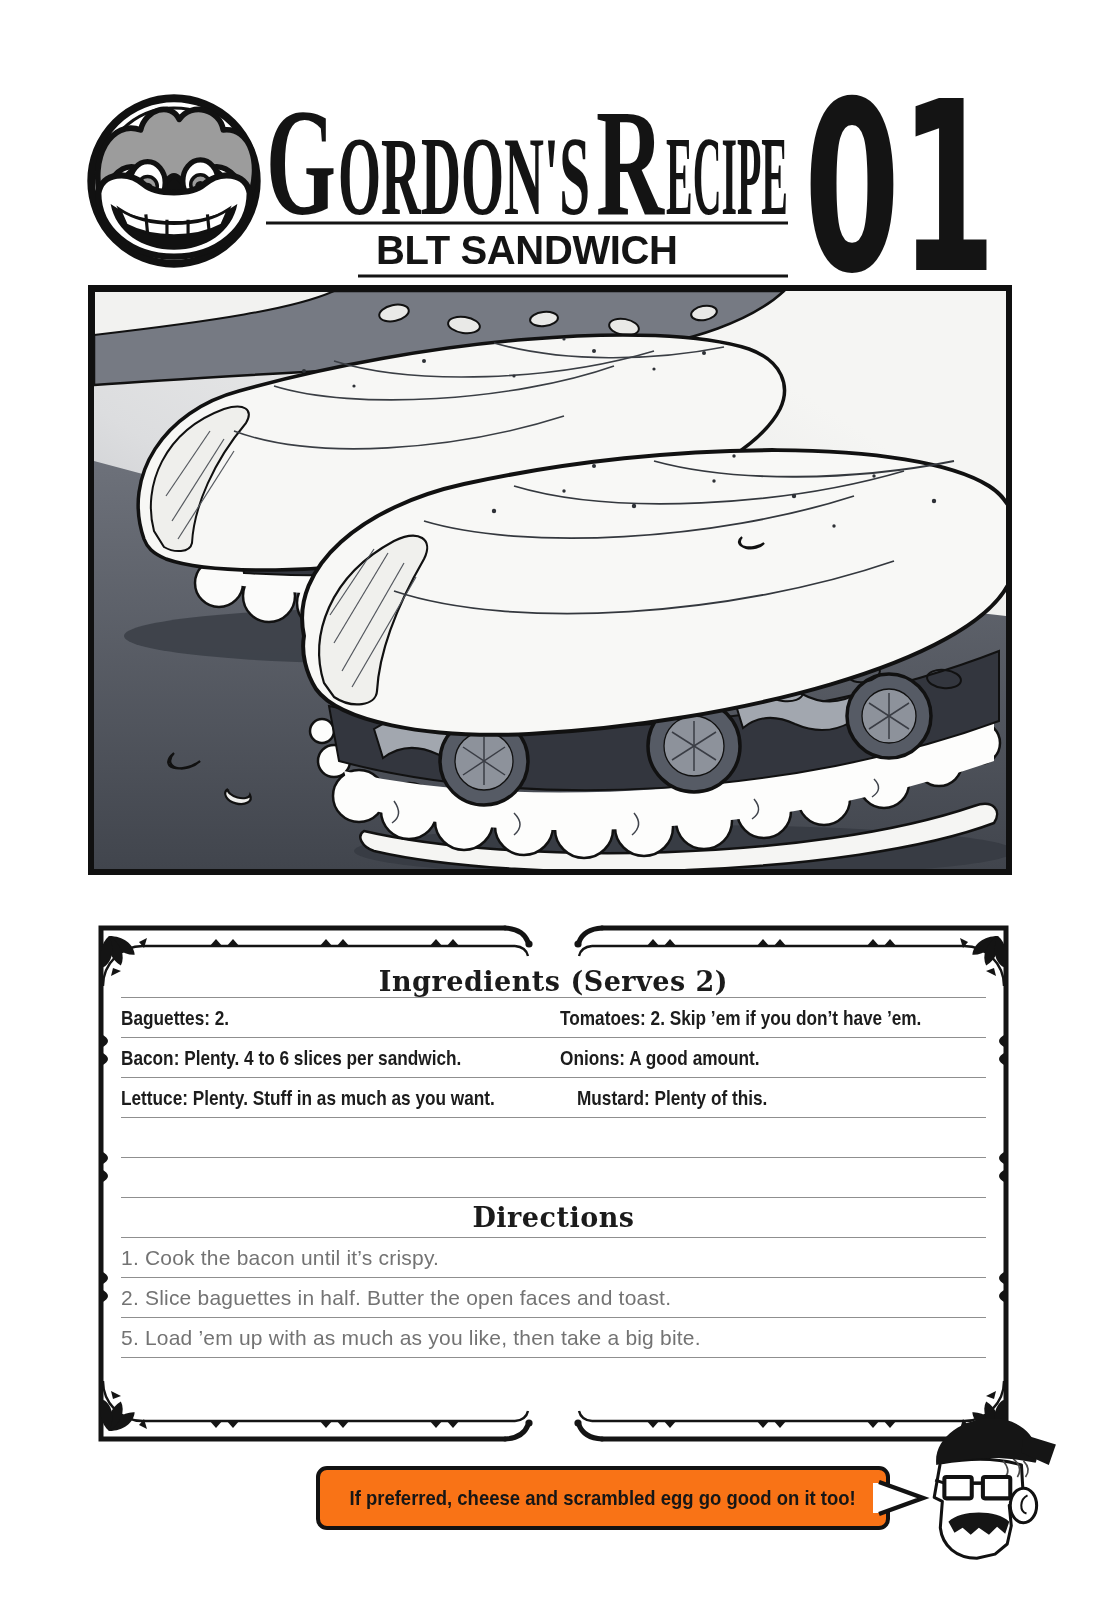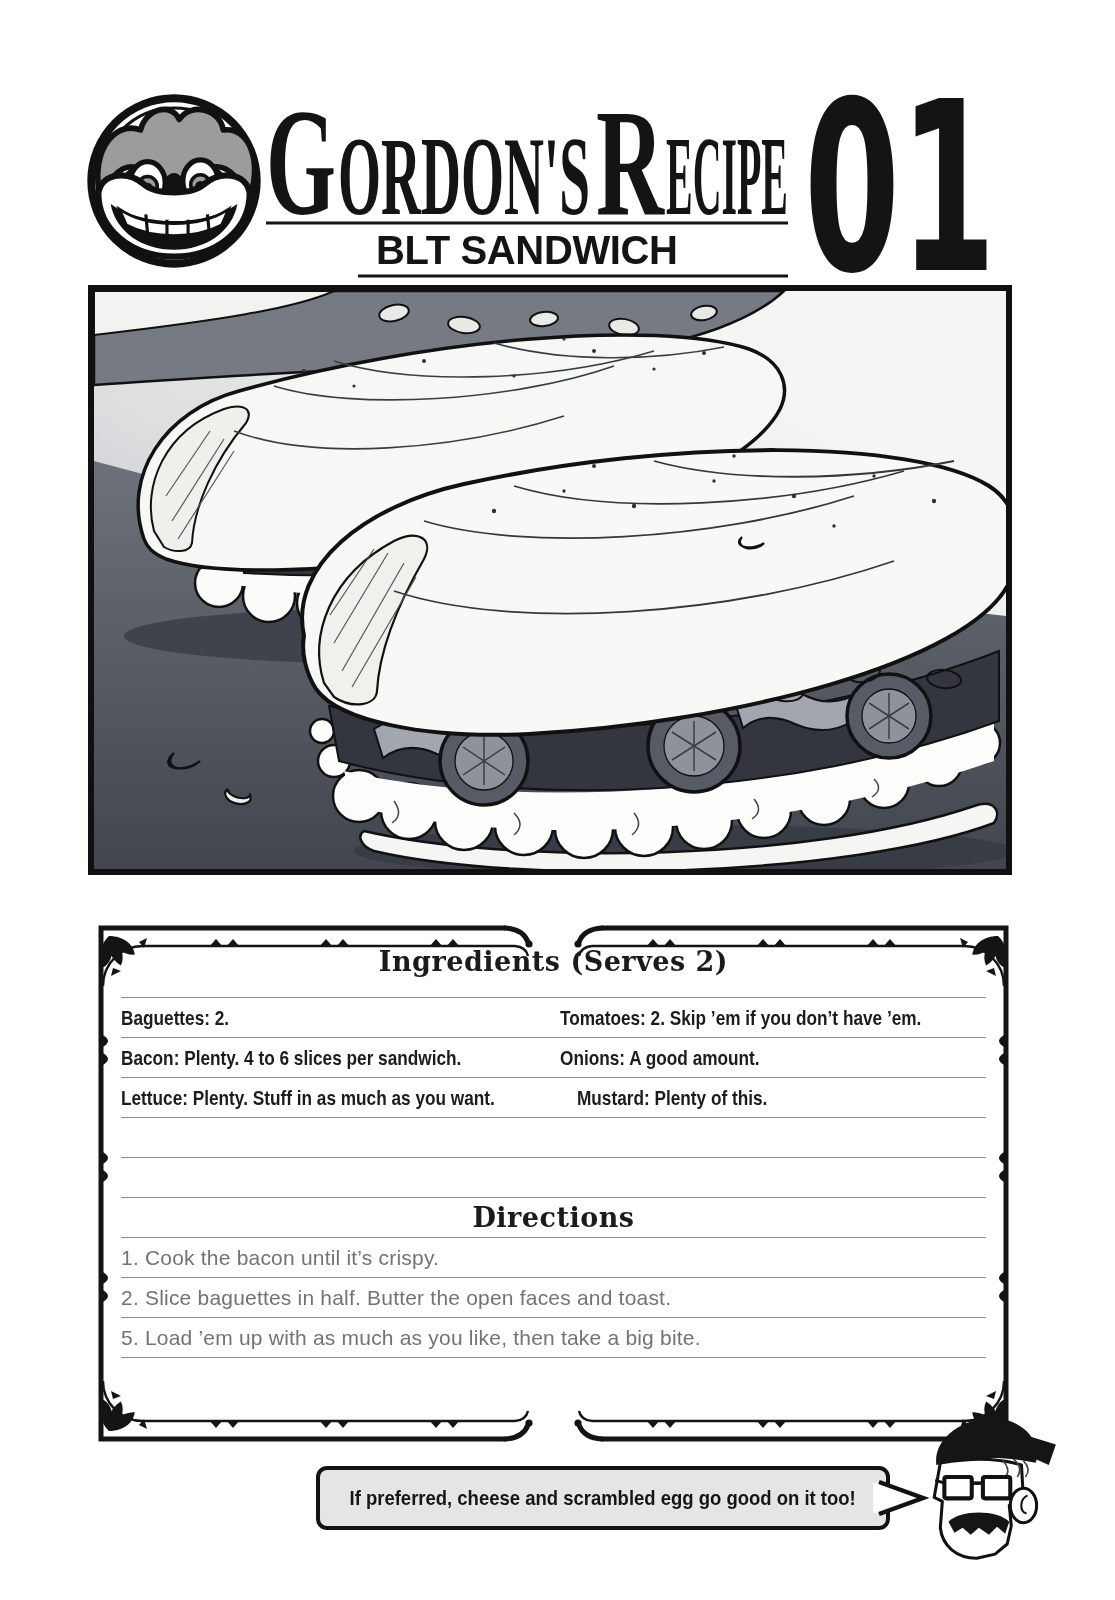--- a/index.html
+++ b/index.html
@@ -15,34 +15,34 @@
   .illus{position:absolute;left:88px;top:285px;width:924px;height:590px;
          border:6px solid #101010;box-sizing:border-box;background:#e8e9ea;}
   .illus svg{display:block;width:100%;height:100%;}
 
   
   .card{position:absolute;left:95px;top:922px;width:917px;height:523px;}
   .card .frame{position:absolute;inset:0;width:100%;height:100%;}
   .card-content{position:absolute;left:26px;right:26px;top:24px;}
   .sect-title{font-family:"DejaVu Serif","Liberation Serif",serif;font-weight:bold;
               font-size:27px;text-align:center;letter-spacing:.5px;color:#1b1b1b;}
-  .head-row{height:52px;display:flex;align-items:flex-start;justify-content:center;
+  .head-row{height:52px;display:flex;align-items:flex-end;justify-content:center;
             border-bottom:1.5px solid #8f8f8f;box-sizing:border-box;}
   .dir-head-row{height:40px;display:flex;align-items:center;justify-content:center;
             border-bottom:1.5px solid #8f8f8f;box-sizing:border-box;}
   .row{height:40px;display:flex;align-items:center;border-bottom:1.5px solid #8f8f8f;
        box-sizing:border-box;}
   .cell-l{flex:0 0 50.8%;}
   .cell-r{flex:1 1 auto;}
   .ing-text{display:inline-block;font-weight:700;font-size:21px;color:#1c1c1c;
             white-space:nowrap;transform:scaleX(.82);transform-origin:0 50%;}
   .step-text{font-weight:400;font-size:21px;color:#737373;letter-spacing:.2px;white-space:nowrap;}
 
   
-  .bubble{position:absolute;left:316px;top:1466px;width:566px;height:56px;background:#e5e5e5;
+  .bubble{position:absolute;left:316px;top:1466px;width:566px;height:56px;background:#f97316;
           border:4px solid #121212;border-radius:11px;display:flex;align-items:center;
           justify-content:center;z-index:3;}
   .bubble-text{display:inline-block;font-weight:700;font-size:21px;color:#161616;
                white-space:nowrap;transform:scaleX(.88);transform-origin:50% 50%;}
   .pointer{position:absolute;right:-43px;top:7px;width:50px;height:42px;overflow:visible;}
   .gordon{position:absolute;left:918px;top:1400px;width:144px;height:170px;z-index:4;}
 </style>
 </head>
 <body>
 

